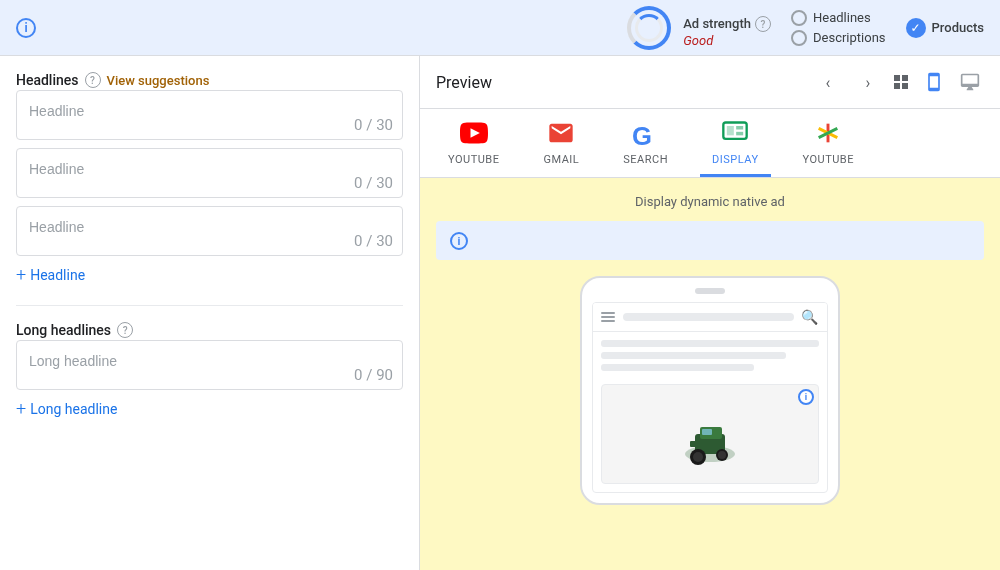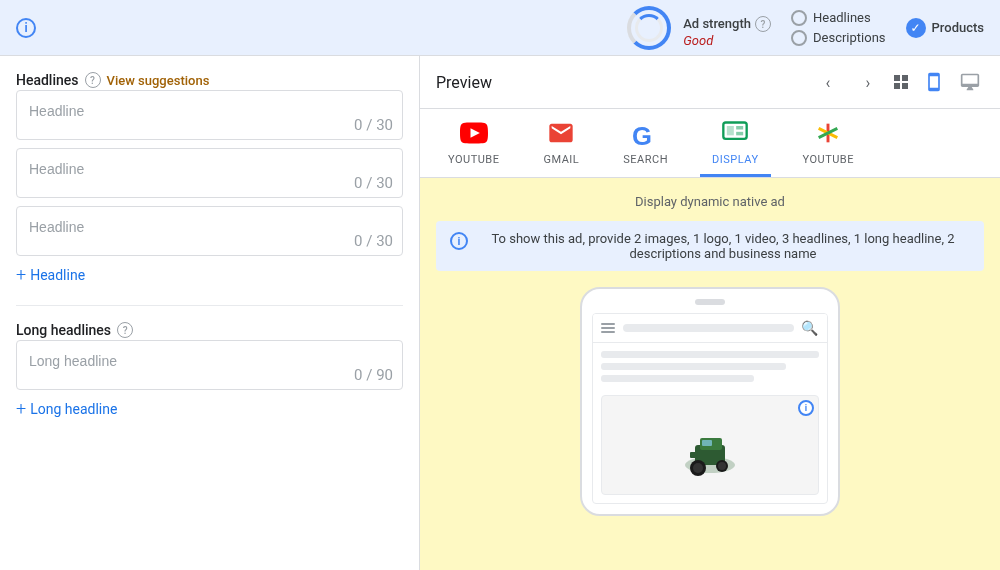--- a/index.html
+++ b/index.html
@@ -542,21 +542,20 @@
         </div>
         <span class="tab-label">YOUTUBE</span>
       </div>
     </div>
 
     <div class="preview-content">
       <div class="preview-label">Display dynamic native ad</div>
 
       <div class="info-banner">
         <div class="info-i">i</div>
-        <span class="info-banner-text">To show this ad, provide 2 images, 1 logo, 1 video, 3 headlines, 1 long headline, 2 descriptions and business name</span>
       </div>
 
       <div class="phone-mockup">
         <div class="phone-speaker"></div>
         <div class="phone-inner">
           <div class="phone-nav-bar">
             <div class="hamburger-lines">
               <div class="hamburger-line"></div>
               <div class="hamburger-line"></div>
               <div class="hamburger-line"></div>

